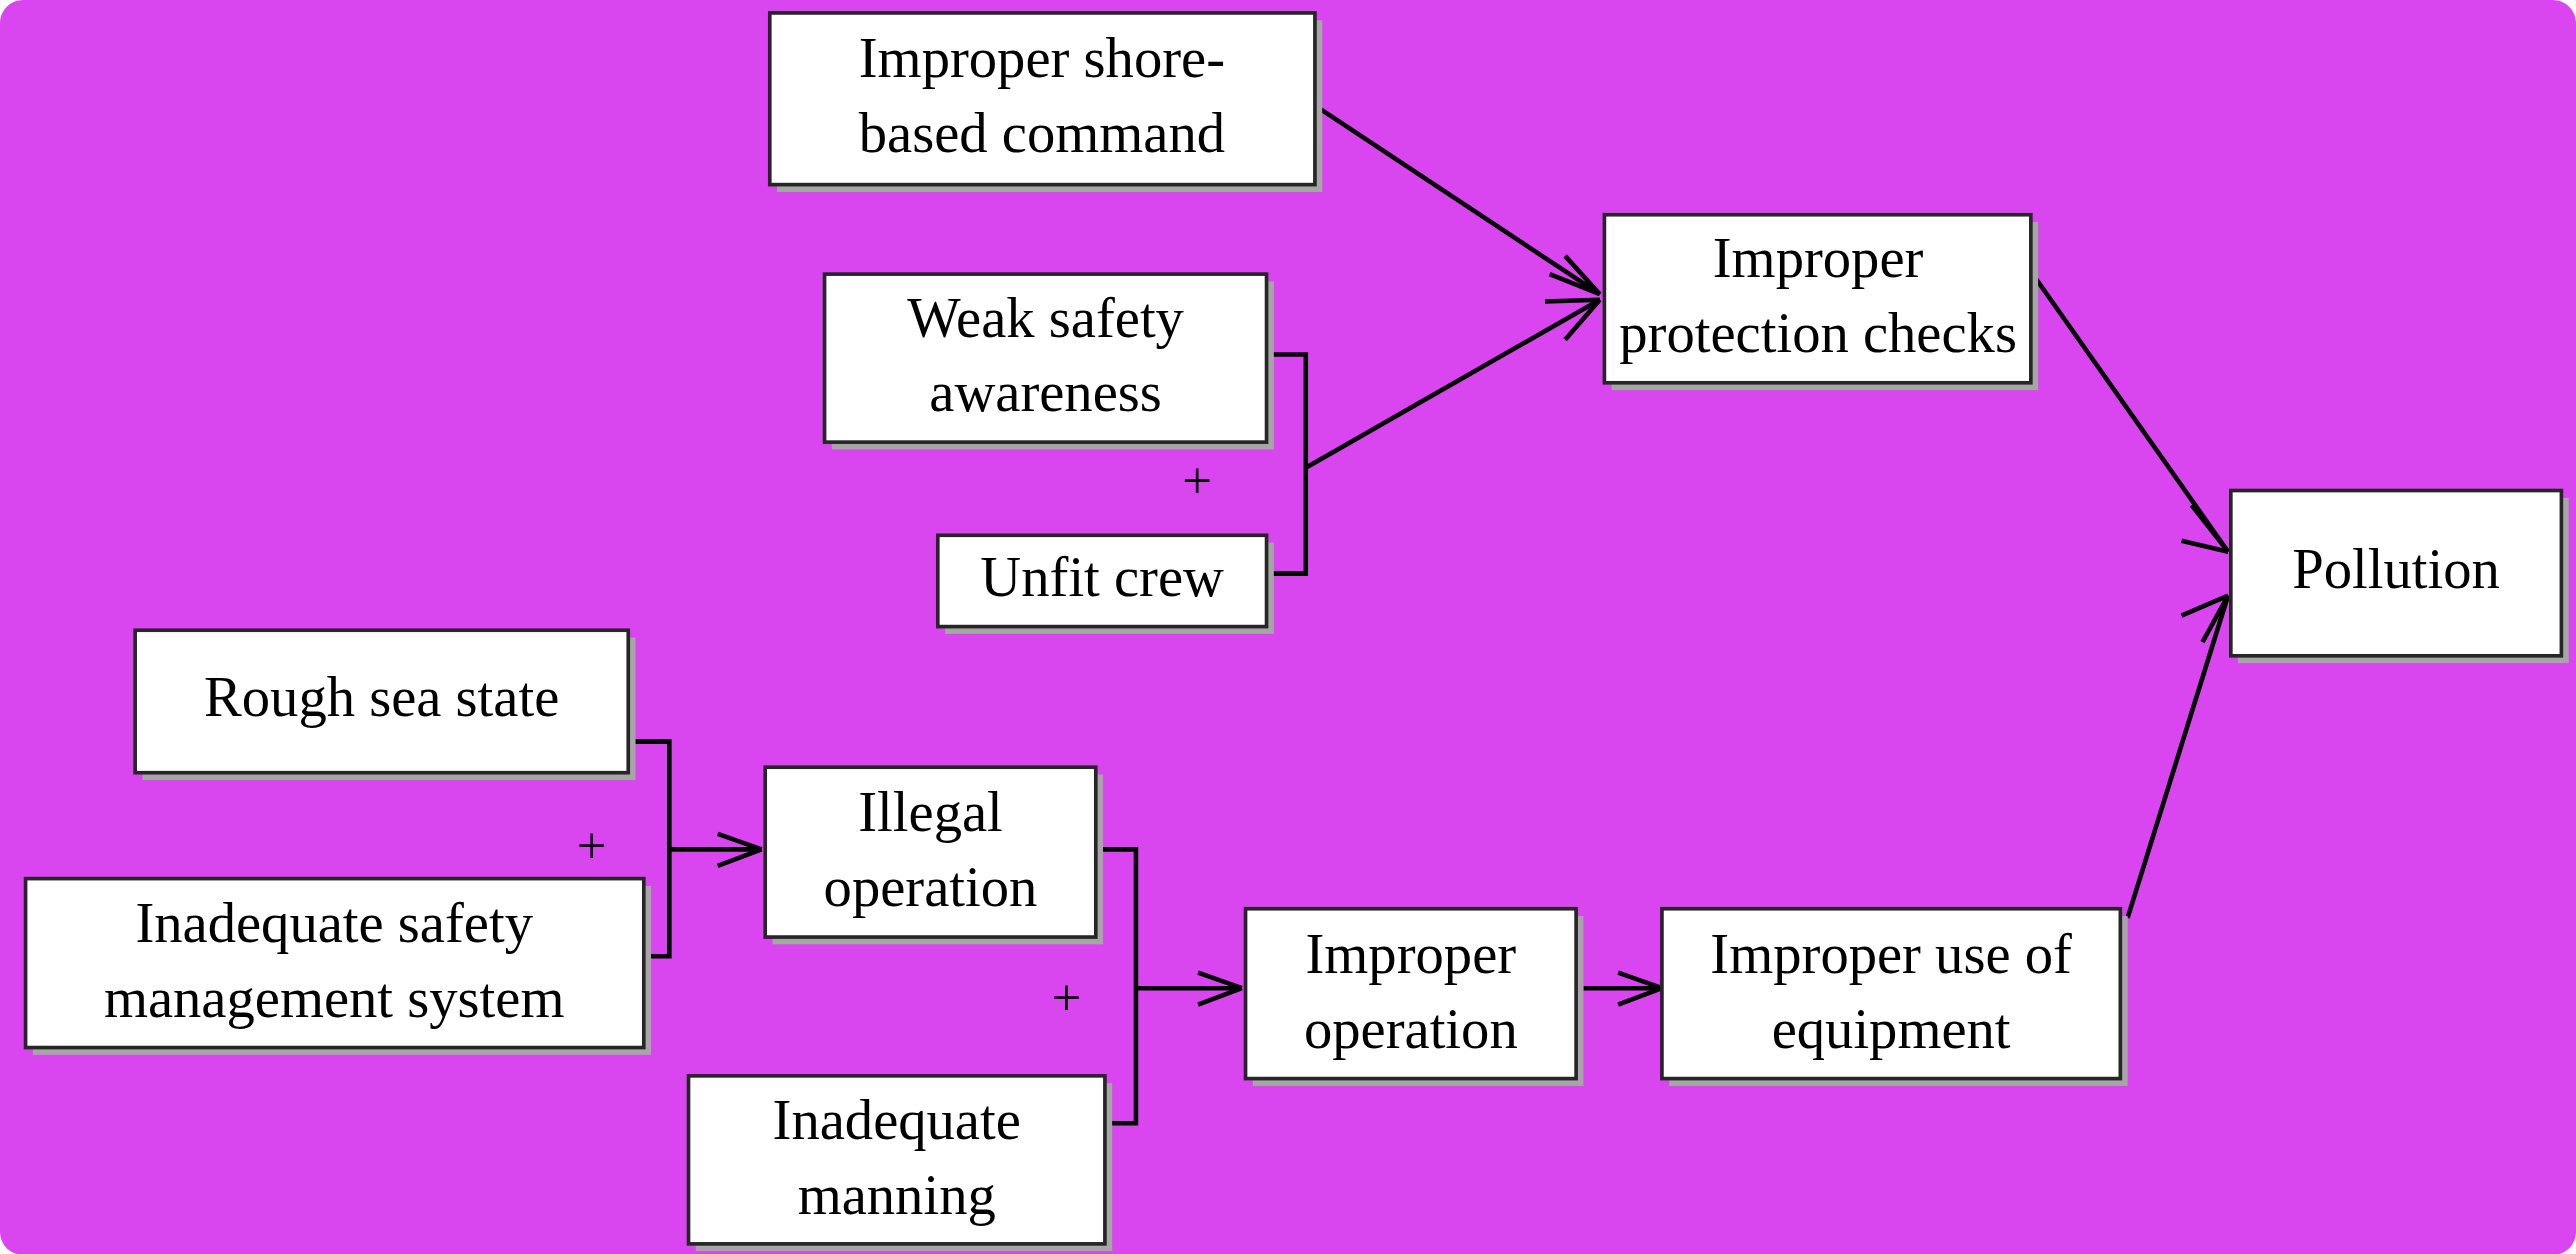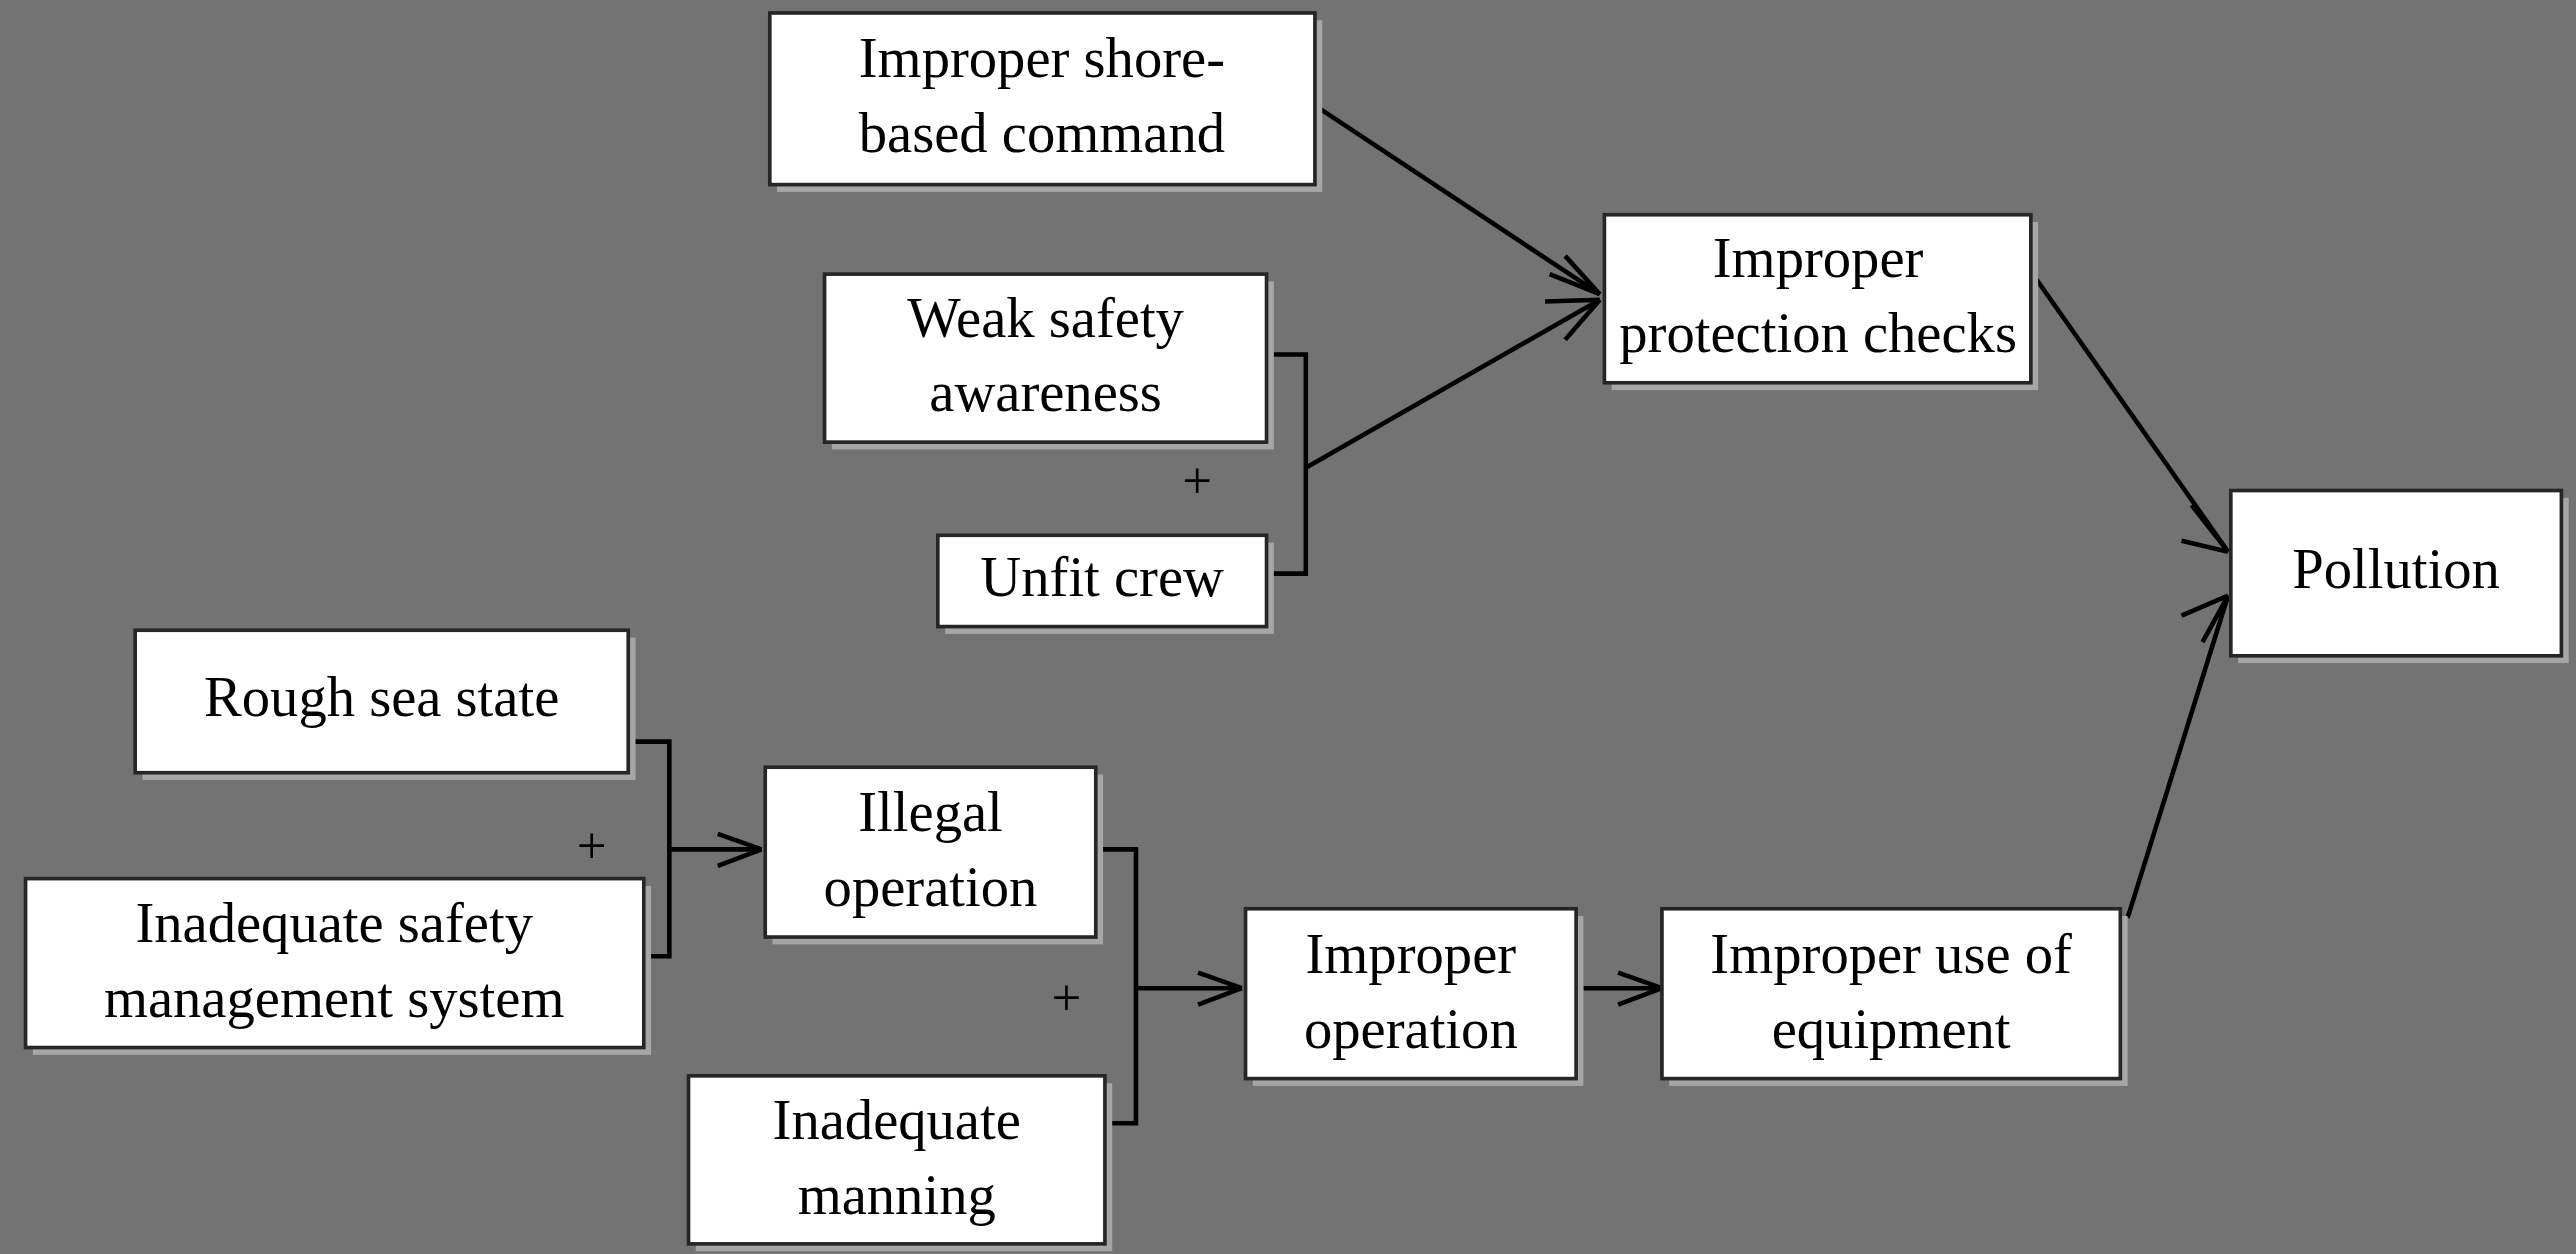--- a/index.html
+++ b/index.html
@@ -11,21 +11,22 @@
   body {
     width: 2576px;
     height: 1255px;
     overflow: hidden;
     font-family: "Liberation Serif", "DejaVu Serif", serif;
   }
   #diagram-root {
     position: relative;
     width: 2576px;
     height: 1255px;
-    background: #737373;
+    background: #d946ef;
+    border-radius: 23px;
   }
   svg#diagram-canvas {
     position: absolute;
     top: 0;
     left: 0;
     width: 2576px;
     height: 1255px;
     display: block;
   }
   .node-box {

